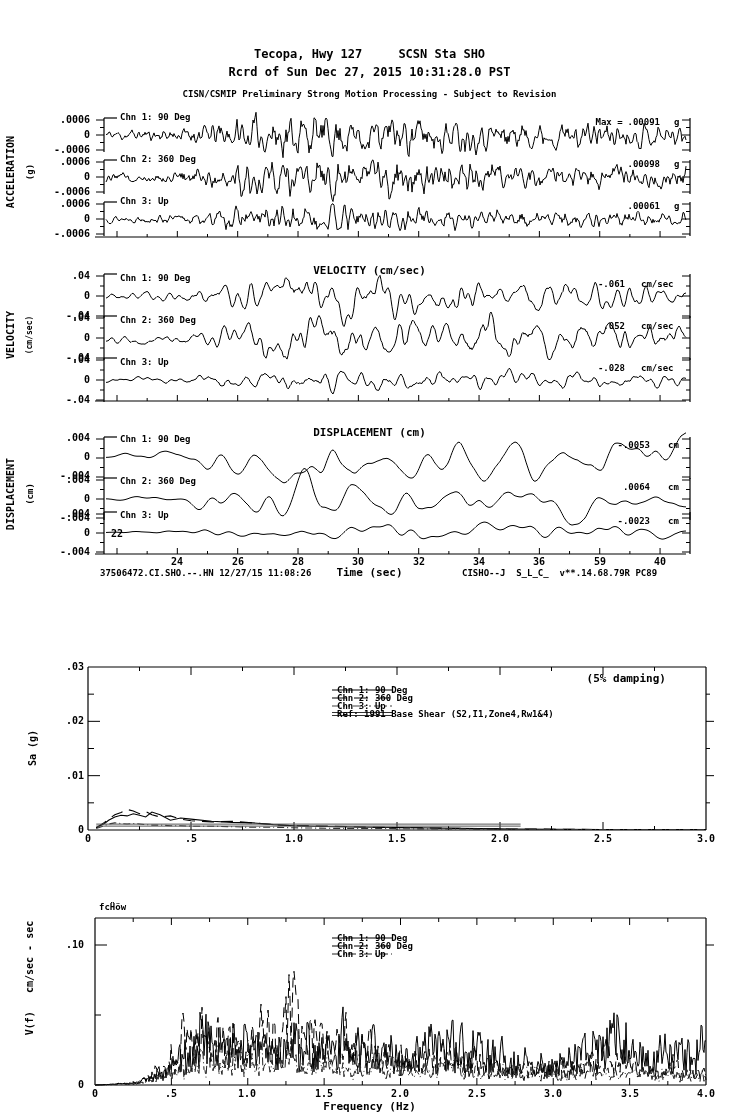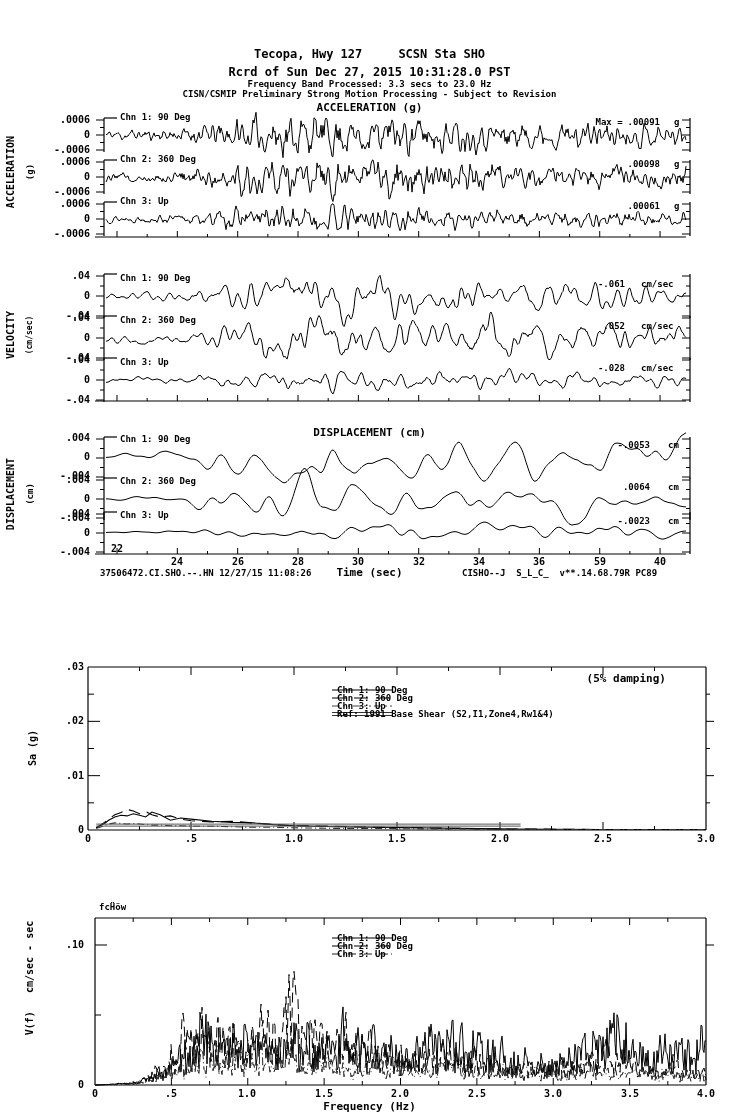--- a/index.html
+++ b/index.html
@@ -290,24 +290,22 @@
       <polyline points="95,1085.0 96,1084.9 97,1084.9 98,1084.8 99,1084.8 100,1084.7 101,1084.7 102,1084.8 103,1084.7 104,1084.8 105,1084.5 106,1084.8 107,1084.6 108,1084.5 109,1084.7 110,1084.1 111,1084.3 112,1084.3 113,1084.2 114,1084.5 115,1084.1 116,1083.9 117,1084.0 118,1083.4 119,1083.7 120,1083.6 121,1083.3 122,1083.9 123,1083.6 124,1083.5 125,1083.2 126,1083.6 127,1084.0 128,1083.7 129,1084.3 130,1083.6 131,1083.9 132,1083.4 133,1083.1 134,1082.2 135,1082.6 136,1083.9 137,1084.0 138,1083.1 139,1082.4 140,1082.4 141,1081.6 142,1079.4 143,1078.0 144,1079.0 145,1078.2 146,1080.9 147,1078.2 148,1079.2 149,1081.6 150,1077.4 151,1077.0 152,1076.9 153,1079.6 154,1077.2 155,1074.2 156,1079.0 157,1070.2 158,1068.6 159,1066.6 160,1073.6 161,1072.7 162,1072.4 163,1080.7 164,1071.0 165,1069.5 166,1078.0 167,1068.7 168,1067.6 169,1065.2 170,1075.3 171,1076.5 172,1058.3 173,1065.3 174,1065.6 175,1060.8 176,1065.1 177,1063.9 178,1060.0 179,1047.6 180,1044.5 181,1071.7 182,1054.2 183,1058.4 184,1058.9 185,1039.6 186,1074.6 187,1064.9 188,1052.7 189,1066.7 190,1046.0 191,1070.6 192,1067.1 193,1058.1 194,1036.3 195,1053.2 196,1063.7 197,1045.7 198,1053.3 199,1068.8 200,1012.2 201,1020.1 202,1020.1 203,1029.3 204,1055.6 205,1037.8 206,1014.2 207,1063.9 208,1021.7 209,1026.8 210,1050.2 211,1025.9 212,1042.2 213,1044.3 214,1066.1 215,1067.2 216,1065.4 217,1055.2 218,1065.6 219,1028.5 220,1027.4 221,1049.8 222,1042.5 223,1042.8 224,1038.9 225,1054.0 226,1040.1 227,1038.0 228,1039.8 229,1067.7 230,1038.8 231,1048.5 232,1057.5 233,1027.9 234,1024.1 235,1046.4 236,1054.7 237,1049.2 238,1068.2 239,1050.8 240,1052.9 241,1040.2 242,1049.9 243,1064.7 244,1024.8 245,1024.0 246,1030.4 247,1032.7 248,1046.1 249,1045.2 250,1068.0 251,1045.8 252,1046.8 253,1036.6 254,1042.7 255,1040.8 256,1065.6 257,1058.4 258,1032.0 259,1056.5 260,1042.3 261,1049.9 262,1043.4 263,1036.7 264,1035.3 265,1035.5 266,1041.1 267,1044.8 268,1062.1 269,1045.6 270,1045.4 271,1054.8 272,1041.2 273,1048.1 274,1053.5 275,1047.5 276,1064.4 277,1057.9 278,1069.9 279,1037.1 280,1043.8 281,1067.4 282,1068.0 283,1064.1 284,1039.2 285,1042.3 286,1058.9 287,1051.3 288,1041.9 289,1054.3 290,1053.2 291,1057.9 292,1039.2 293,1057.5 294,1022.7 295,1044.1 296,1023.4 297,1030.3 298,1031.6 299,1072.3 300,1066.3 301,1047.2 302,1049.2 303,1065.4 304,1051.4 305,1051.6 306,1054.3 307,1022.5 308,1022.8 309,1029.7 310,1062.8 311,1063.8 312,1069.3 313,1057.9 314,1071.9 315,1045.2 316,1066.9 317,1051.3 318,1069.3 319,1042.6 320,1058.5 321,1047.5 322,1037.4 323,1059.4 324,1054.9 325,1063.1 326,1046.8 327,1035.4 328,1040.5 329,1035.4 330,1048.7 331,1054.4 332,1040.8 333,1041.6 334,1046.4 335,1054.2 336,1056.2 337,1070.0 338,1067.6 339,1035.6 340,1064.1 341,1035.1 342,1017.6 343,1006.9 344,1045.2 345,1050.3 346,1038.4 347,1051.0 348,1041.0 349,1063.4 350,1048.9 351,1055.1 352,1060.5 353,1053.2 354,1059.6 355,1064.4 356,1044.6 357,1039.3 358,1027.5 359,1040.9 360,1072.1 361,1048.1 362,1035.7 363,1043.9 364,1042.2 365,1044.6 366,1061.9 367,1053.1 368,1051.4 369,1063.0 370,1061.6 371,1048.5 372,1030.2 373,1024.7 374,1024.8 375,1035.8 376,1061.7 377,1049.6 378,1060.8 379,1067.9 380,1059.9 381,1060.5 382,1047.9 383,1046.6 384,1042.7 385,1057.5 386,1044.0 387,1065.6 388,1064.2 389,1055.7 390,1056.9 391,1035.3 392,1045.2 393,1065.0 394,1071.0 395,1064.6 396,1044.6 397,1056.3 398,1066.2 399,1052.6 400,1074.0 401,1076.0 402,1054.6 403,1059.7 404,1067.4 405,1065.5 406,1048.7 407,1048.7 408,1062.7 409,1062.1 410,1061.1 411,1071.7 412,1059.8 413,1053.3 414,1067.3 415,1070.9 416,1043.7 417,1036.2 418,1047.3 419,1071.4 420,1047.1 421,1057.8 422,1058.0 423,1041.4 424,1045.7 425,1032.2 426,1050.8 427,1059.8 428,1058.0 429,1026.6 430,1036.6 431,1024.0 432,1033.8 433,1054.8 434,1051.7 435,1034.1 436,1039.7 437,1068.2 438,1036.5 439,1031.3 440,1036.7 441,1050.9 442,1046.7 443,1039.1 444,1048.4 445,1055.3 446,1071.3 447,1029.7 448,1036.7 449,1039.9 450,1047.6 451,1034.9 452,1020.5 453,1020.1 454,1054.0 455,1073.1 456,1042.3 457,1062.4 458,1065.6 459,1055.0 460,1034.9 461,1026.0 462,1022.6 463,1041.2 464,1068.6 465,1052.4 466,1051.9 467,1053.5 468,1069.8 469,1052.5 470,1062.6 471,1073.1 472,1059.8 473,1030.6 474,1047.6 475,1052.0 476,1060.4 477,1042.9 478,1032.1 479,1035.5 480,1032.3 481,1043.4 482,1040.8 483,1064.4 484,1062.1 485,1065.4 486,1072.3 487,1053.0 488,1039.4 489,1073.9 490,1055.0 491,1070.5 492,1052.3 493,1039.8 494,1067.6 495,1046.6 496,1060.9 497,1060.8 498,1064.4 499,1071.3 500,1053.9 501,1041.9 502,1036.1 503,1050.1 504,1062.7 505,1055.7 506,1069.9 507,1072.9 508,1067.6 509,1074.1 510,1064.4 511,1057.8 512,1077.0 513,1071.4 514,1051.7 515,1072.9 516,1066.0 517,1075.3 518,1055.0 519,1066.0 520,1064.1 521,1073.1 522,1069.5 523,1068.7 524,1060.4 525,1047.5 526,1055.2 527,1056.8 528,1066.1 529,1061.6 530,1062.6 531,1064.9 532,1061.9 533,1072.7 534,1069.9 535,1076.4 536,1074.2 537,1067.1 538,1061.5 539,1064.5 540,1070.6 541,1053.2 542,1059.6 543,1064.4 544,1071.1 545,1063.1 546,1067.4 547,1078.4 548,1065.5 549,1075.4 550,1064.5 551,1075.7 552,1059.2 553,1065.7 554,1072.3 555,1071.8 556,1077.2 557,1062.8 558,1067.0 559,1074.9 560,1053.4 561,1059.8 562,1057.2 563,1066.5 564,1057.5 565,1064.7 566,1068.1 567,1061.4 568,1065.7 569,1047.6 570,1055.7 571,1067.3 572,1062.0 573,1063.9 574,1061.7 575,1044.2 576,1052.3 577,1073.8 578,1046.4 579,1047.2 580,1047.8 581,1060.3 582,1043.9 583,1038.6 584,1037.3 585,1033.0 586,1060.2 587,1052.8 588,1053.8 589,1065.7 590,1055.0 591,1058.7 592,1057.8 593,1031.1 594,1035.7 595,1039.3 596,1050.0 597,1039.7 598,1063.5 599,1035.1 600,1035.8 601,1041.5 602,1060.4 603,1036.7 604,1054.9 605,1069.1 606,1059.4 607,1027.8 608,1058.1 609,1041.8 610,1020.1 611,1033.5 612,1023.4 613,1027.9 614,1012.8 615,1043.1 616,1055.0 617,1014.7 618,1017.5 619,1031.0 620,1044.8 621,1056.4 622,1049.6 623,1064.2 624,1039.9 625,1063.7 626,1022.6 627,1061.2 628,1063.0 629,1051.3 630,1058.9 631,1058.2 632,1045.5 633,1039.3 634,1057.6 635,1051.0 636,1052.2 637,1061.6 638,1066.2 639,1063.7 640,1042.2 641,1048.4 642,1071.9 643,1046.5 644,1060.7 645,1066.3 646,1053.0 647,1066.2 648,1050.3 649,1073.8 650,1066.2 651,1068.6 652,1071.4 653,1067.2 654,1051.7 655,1070.2 656,1071.8 657,1050.6 658,1062.5 659,1048.6 660,1035.2 661,1046.7 662,1063.6 663,1056.5 664,1049.5 665,1033.8 666,1052.5 667,1053.4 668,1060.6 669,1068.1 670,1044.5 671,1047.1 672,1070.7 673,1074.2 674,1063.6 675,1042.9 676,1040.5 677,1051.3 678,1059.8 679,1042.4 680,1044.6 681,1044.0 682,1038.1 683,1060.0 684,1070.2 685,1049.5 686,1075.0 687,1052.7 688,1039.6 689,1043.0 690,1070.8 691,1056.9 692,1064.8 693,1058.5 694,1058.3 695,1058.6 696,1074.3 697,1039.7 698,1060.5 699,1052.7 700,1049.2 701,1025.2 702,1026.1 703,1049.7 704,1052.5 705,1040.5 706,1041.4" fill="none" stroke="#000" stroke-width="1"></polyline>
       <polyline points="95,1085.0 96,1085.0 97,1084.9 98,1084.9 99,1084.9 100,1084.7 101,1084.9 102,1084.7 103,1084.6 104,1084.8 105,1084.7 106,1084.5 107,1084.4 108,1084.5 109,1084.3 110,1084.6 111,1084.3 112,1084.4 113,1084.1 114,1084.4 115,1084.4 116,1084.6 117,1083.5 118,1083.6 119,1083.0 120,1083.1 121,1083.7 122,1084.6 123,1084.1 124,1083.1 125,1083.5 126,1084.5 127,1082.9 128,1083.9 129,1084.0 130,1082.2 131,1081.4 132,1081.4 133,1082.8 134,1083.5 135,1084.0 136,1082.1 137,1082.1 138,1082.4 139,1081.6 140,1080.6 141,1083.1 142,1080.3 143,1078.7 144,1077.3 145,1078.9 146,1081.8 147,1077.4 148,1074.8 149,1079.4 150,1076.4 151,1081.4 152,1071.9 153,1081.7 154,1076.3 155,1065.8 156,1067.1 157,1070.0 158,1079.3 159,1069.8 160,1077.2 161,1073.8 162,1072.2 163,1066.8 164,1066.1 165,1067.2 166,1073.9 167,1076.9 168,1075.6 169,1060.8 170,1068.3 171,1044.5 172,1058.3 173,1056.3 174,1066.1 175,1074.3 176,1059.6 177,1063.4 178,1062.3 179,1070.7 180,1064.8 181,1041.7 182,1017.3 183,1013.0 184,1021.6 185,1042.0 186,1049.5 187,1028.7 188,1036.4 189,1036.8 190,1042.1 191,1028.4 192,1041.7 193,1064.6 194,1054.8 195,1058.2 196,1029.5 197,1043.8 198,1032.4 199,1055.1 200,1050.0 201,1046.5 202,1007.2 203,1037.8 204,1032.7 205,1036.8 206,1035.8 207,1044.5 208,1036.5 209,1027.1 210,1067.4 211,1050.3 212,1056.8 213,1055.4 214,1047.2 215,1040.3 216,1058.6 217,1024.1 218,1017.5 219,1037.5 220,1053.0 221,1054.8 222,1053.6 223,1026.9 224,1036.9 225,1068.0 226,1056.0 227,1055.3 228,1037.7 229,1027.9 230,1026.7 231,1055.0 232,1053.9 233,1023.1 234,1056.6 235,1058.9 236,1037.5 237,1042.5 238,1053.3 239,1046.0 240,1052.3 241,1067.4 242,1072.0 243,1063.1 244,1058.7 245,1064.3 246,1051.8 247,1063.1 248,1055.6 249,1048.9 250,1057.1 251,1042.0 252,1025.9 253,1029.9 254,1050.2 255,1044.7 256,1035.3 257,1036.5 258,1041.9 259,1038.8 260,1017.6 261,1004.1 262,1026.3 263,1020.2 264,1046.9 265,1034.5 266,1060.6 267,1031.1 268,1010.0 269,1023.6 270,1059.4 271,1065.2 272,1064.4 273,1022.3 274,1021.5 275,1025.6 276,1070.0 277,1047.6 278,1062.9 279,1057.3 280,1059.7 281,1039.8 282,1034.4 283,1026.6 284,1007.3 285,1012.8 286,996.6 287,1048.9 288,1010.3 289,974.5 290,998.4 291,1044.2 292,1016.4 293,980.3 294,971.3 295,982.3 296,994.8 297,995.1 298,999.7 299,1034.5 300,1053.5 301,1047.7 302,1026.0 303,1033.9 304,1032.3 305,1037.4 306,1040.3 307,1047.3 308,1056.5 309,1060.0 310,1021.4 311,1019.3 312,1030.5 313,1068.2 314,1027.9 315,1019.7 316,1029.7 317,1040.1 318,1058.7 319,1048.7 320,1025.9 321,1022.9 322,1023.9 323,1035.2 324,1058.6 325,1056.9 326,1040.2 327,1031.2 328,1053.4 329,1060.5 330,1062.1 331,1061.3 332,1065.4 333,1060.8 334,1059.3 335,1050.7 336,1042.4 337,1029.2 338,1036.5 339,1034.1 340,1054.7 341,1057.9 342,1053.5 343,1059.8 344,1050.9 345,1022.3 346,1012.3 347,1045.5 348,1049.2 349,1047.3 350,1061.7 351,1052.0 352,1044.6 353,1066.0 354,1043.1 355,1056.0 356,1031.7 357,1059.4 358,1074.0 359,1063.2 360,1064.3 361,1055.0 362,1034.0 363,1040.3 364,1048.1 365,1043.3 366,1053.8 367,1074.3 368,1042.5 369,1030.1 370,1027.6 371,1033.2 372,1051.3 373,1068.3 374,1055.6 375,1045.8 376,1071.3 377,1068.8 378,1045.9 379,1054.3 380,1072.8 381,1067.1 382,1071.2 383,1066.1 384,1052.3 385,1050.9 386,1064.7 387,1068.6 388,1048.0 389,1044.4 390,1052.1 391,1055.8 392,1067.8 393,1070.9 394,1073.9 395,1064.9 396,1059.5 397,1065.4 398,1065.8 399,1058.4 400,1049.1 401,1044.8 402,1058.9 403,1068.8 404,1072.3 405,1056.1 406,1062.2 407,1056.6 408,1073.2 409,1057.8 410,1071.9 411,1070.9 412,1067.9 413,1068.0 414,1059.5 415,1051.0 416,1054.4 417,1067.6 418,1062.3 419,1071.7 420,1066.4 421,1066.7 422,1071.2 423,1068.2 424,1053.8 425,1051.4 426,1069.5 427,1065.2 428,1058.9 429,1048.9 430,1059.1 431,1059.2 432,1058.1 433,1074.6 434,1055.4 435,1057.9 436,1074.6 437,1075.9 438,1065.1 439,1062.9 440,1067.3 441,1052.4 442,1043.6 443,1045.6 444,1050.4 445,1069.8 446,1059.5 447,1052.2 448,1072.4 449,1055.0 450,1045.5 451,1059.4 452,1066.1 453,1063.8 454,1066.0 455,1048.4 456,1047.3 457,1053.9 458,1068.4 459,1059.3 460,1056.0 461,1068.5 462,1056.6 463,1057.6 464,1065.6 465,1077.8 466,1066.6 467,1071.8 468,1064.4 469,1076.6 470,1073.2 471,1050.8 472,1068.2 473,1063.2 474,1044.5 475,1049.3 476,1053.4 477,1058.0 478,1076.3 479,1067.5 480,1054.1 481,1068.8 482,1067.1 483,1063.7 484,1074.8 485,1075.6 486,1065.7 487,1073.7 488,1073.4 489,1079.0 490,1075.7 491,1059.0 492,1064.5 493,1071.5 494,1063.4 495,1063.2 496,1062.2 497,1060.9 498,1074.7 499,1071.8 500,1063.5 501,1074.7 502,1076.8 503,1074.2 504,1071.1 505,1069.6 506,1067.6 507,1076.0 508,1070.8 509,1075.1 510,1074.0 511,1074.9 512,1064.3 513,1074.2 514,1072.7 515,1076.8 516,1071.4 517,1066.6 518,1062.7 519,1069.9 520,1072.1 521,1073.8 522,1070.9 523,1077.7 524,1080.6 525,1073.9 526,1075.0 527,1075.1 528,1078.2 529,1070.4 530,1069.3 531,1072.1 532,1074.9 533,1074.3 534,1071.3 535,1076.2 536,1075.8 537,1071.6 538,1073.8 539,1070.7 540,1067.4 541,1063.8 542,1075.2 543,1067.7 544,1078.9 545,1072.0 546,1072.7 547,1069.6 548,1070.7 549,1061.2 550,1075.0 551,1071.0 552,1073.3 553,1065.6 554,1068.8 555,1060.9 556,1069.8 557,1060.8 558,1074.2 559,1071.6 560,1059.8 561,1061.6 562,1078.5 563,1077.4 564,1070.3 565,1075.3 566,1077.8 567,1078.4 568,1077.3 569,1080.0 570,1067.5 571,1072.9 572,1061.0 573,1075.5 574,1062.9 575,1070.6 576,1071.2 577,1063.8 578,1065.5 579,1067.8 580,1068.3 581,1063.5 582,1074.3 583,1064.3 584,1064.8 585,1078.4 586,1073.6 587,1071.0 588,1071.1 589,1073.5 590,1074.3 591,1054.6 592,1051.8 593,1054.1 594,1069.5 595,1072.4 596,1059.1 597,1077.1 598,1061.0 599,1068.7 600,1067.3 601,1063.5 602,1058.8 603,1056.1 604,1047.7 605,1045.1 606,1039.3 607,1042.8 608,1043.5 609,1046.8 610,1062.0 611,1061.8 612,1067.1 613,1063.5 614,1076.9 615,1072.9 616,1059.7 617,1053.3 618,1066.8 619,1062.5 620,1072.3 621,1056.2 622,1060.6 623,1065.9 624,1063.2 625,1056.7 626,1068.6 627,1065.7 628,1060.0 629,1050.2 630,1062.3 631,1068.6 632,1072.9 633,1063.7 634,1063.2 635,1060.3 636,1065.5 637,1076.8 638,1076.4 639,1076.0 640,1069.6 641,1072.0 642,1071.6 643,1067.3 644,1072.1 645,1073.6 646,1070.0 647,1071.5 648,1076.6 649,1073.9 650,1067.8 651,1073.9 652,1072.5 653,1065.3 654,1074.3 655,1079.6 656,1070.6 657,1071.6 658,1070.9 659,1071.8 660,1072.0 661,1071.3 662,1073.6 663,1074.9 664,1071.3 665,1077.6 666,1068.9 667,1071.4 668,1072.9 669,1066.5 670,1062.7 671,1074.5 672,1064.5 673,1054.3 674,1068.5 675,1067.2 676,1066.2 677,1060.2 678,1061.3 679,1074.5 680,1077.7 681,1076.1 682,1069.2 683,1073.0 684,1077.6 685,1076.3 686,1074.6 687,1077.5 688,1078.7 689,1075.9 690,1074.7 691,1069.4 692,1070.2 693,1073.0 694,1078.3 695,1078.3 696,1078.2 697,1074.1 698,1070.0 699,1071.8 700,1078.8 701,1075.8 702,1072.4 703,1069.7 704,1068.0 705,1072.3 706,1080.0" fill="none" stroke="#000" stroke-width="1" stroke-dasharray="10,5"></polyline>
       <polyline points="95,1085.0 96,1085.0 97,1084.9 98,1084.9 99,1084.9 100,1084.8 101,1084.8 102,1084.8 103,1084.8 104,1084.8 105,1084.8 106,1084.7 107,1084.7 108,1084.9 109,1084.5 110,1084.6 111,1084.7 112,1084.7 113,1084.3 114,1084.5 115,1084.6 116,1084.6 117,1084.7 118,1084.4 119,1084.7 120,1084.4 121,1084.3 122,1084.2 123,1084.0 124,1084.3 125,1084.3 126,1084.2 127,1083.8 128,1084.0 129,1084.2 130,1083.4 131,1083.2 132,1083.2 133,1082.6 134,1082.3 135,1082.5 136,1082.5 137,1084.1 138,1083.5 139,1083.7 140,1082.9 141,1082.9 142,1081.8 143,1083.5 144,1081.4 145,1082.4 146,1082.2 147,1081.0 148,1081.4 149,1080.5 150,1080.4 151,1080.0 152,1082.1 153,1081.1 154,1077.5 155,1077.7 156,1082.0 157,1076.5 158,1072.8 159,1072.4 160,1073.1 161,1079.0 162,1074.9 163,1076.0 164,1079.9 165,1076.1 166,1076.7 167,1075.3 168,1068.5 169,1065.5 170,1063.9 171,1070.2 172,1078.7 173,1071.0 174,1075.5 175,1069.3 176,1069.8 177,1075.7 178,1073.2 179,1066.7 180,1073.6 181,1067.0 182,1063.9 183,1063.9 184,1079.8 185,1069.9 186,1068.8 187,1072.9 188,1068.9 189,1072.9 190,1072.4 191,1065.6 192,1072.0 193,1056.0 194,1052.2 195,1072.6 196,1063.6 197,1065.1 198,1071.2 199,1073.4 200,1057.9 201,1051.2 202,1049.5 203,1054.2 204,1069.5 205,1070.5 206,1077.3 207,1061.3 208,1047.2 209,1041.4 210,1049.6 211,1058.4 212,1062.3 213,1070.8 214,1067.0 215,1068.5 216,1040.7 217,1043.5 218,1048.0 219,1074.7 220,1063.0 221,1070.0 222,1074.5 223,1059.6 224,1067.8 225,1062.4 226,1053.4 227,1059.9 228,1071.3 229,1061.4 230,1055.3 231,1066.4 232,1075.4 233,1057.5 234,1059.2 235,1070.0 236,1056.4 237,1041.6 238,1042.5 239,1040.6 240,1051.2 241,1048.3 242,1058.6 243,1057.9 244,1076.8 245,1063.6 246,1069.8 247,1061.5 248,1040.1 249,1055.3 250,1058.4 251,1066.3 252,1053.4 253,1065.3 254,1064.4 255,1072.1 256,1072.3 257,1064.2 258,1065.7 259,1075.8 260,1041.2 261,1044.6 262,1041.9 263,1071.7 264,1066.7 265,1064.5 266,1063.7 267,1062.7 268,1062.1 269,1065.5 270,1072.2 271,1068.6 272,1060.2 273,1066.5 274,1072.0 275,1068.9 276,1059.7 277,1044.0 278,1055.6 279,1063.6 280,1057.7 281,1063.7 282,1060.0 283,1065.7 284,1068.2 285,1068.8 286,1050.0 287,1053.3 288,1058.6 289,1064.4 290,1051.9 291,1046.3 292,1051.8 293,1057.7 294,1058.1 295,1061.0 296,1053.3 297,1072.7 298,1066.2 299,1065.8 300,1069.3 301,1071.8 302,1063.3 303,1071.4 304,1065.9 305,1073.6 306,1071.8 307,1073.9 308,1063.3 309,1062.8 310,1064.0 311,1069.3 312,1074.7 313,1069.2 314,1066.4 315,1061.2 316,1073.2 317,1068.3 318,1055.3 319,1061.3 320,1061.5 321,1063.0 322,1071.9 323,1053.4 324,1070.1 325,1064.5 326,1067.5 327,1055.7 328,1050.6 329,1066.2 330,1070.4 331,1059.4 332,1063.7 333,1073.4 334,1071.1 335,1074.1 336,1068.8 337,1073.7 338,1067.2 339,1065.7 340,1075.3 341,1070.0 342,1068.9 343,1062.6 344,1076.8 345,1068.6 346,1067.8 347,1069.7 348,1071.4 349,1067.1 350,1067.7 351,1076.9 352,1075.2 353,1079.9 354,1073.5 355,1070.9 356,1073.4 357,1060.6 358,1056.4 359,1053.7 360,1060.5 361,1071.4 362,1076.2 363,1076.1 364,1071.2 365,1068.4 366,1061.4 367,1074.4 368,1070.3 369,1075.6 370,1068.1 371,1072.1 372,1060.4 373,1057.3 374,1060.4 375,1070.3 376,1067.0 377,1069.5 378,1066.1 379,1069.2 380,1064.2 381,1059.1 382,1060.1 383,1073.8 384,1071.8 385,1076.0 386,1080.2 387,1075.0 388,1069.2 389,1073.8 390,1077.5 391,1058.6 392,1056.5 393,1057.0 394,1058.6 395,1062.7 396,1062.3 397,1073.1 398,1065.6 399,1075.8 400,1075.1 401,1060.7 402,1075.5 403,1073.9 404,1068.5 405,1070.9 406,1066.1 407,1066.3 408,1073.0 409,1076.1 410,1071.4 411,1072.6 412,1073.7 413,1076.6 414,1077.5 415,1075.2 416,1070.2 417,1071.5 418,1072.8 419,1074.7 420,1077.2 421,1074.7 422,1069.7 423,1074.4 424,1063.4 425,1074.6 426,1062.9 427,1070.2 428,1072.7 429,1070.0 430,1076.9 431,1077.6 432,1075.7 433,1071.9 434,1067.2 435,1067.0 436,1067.7 437,1078.2 438,1071.5 439,1063.1 440,1058.7 441,1063.6 442,1061.6 443,1066.8 444,1063.0 445,1062.0 446,1065.1 447,1063.8 448,1060.1 449,1060.0 450,1065.2 451,1063.3 452,1070.4 453,1071.3 454,1059.2 455,1058.1 456,1061.5 457,1059.7 458,1059.2 459,1061.1 460,1067.1 461,1074.7 462,1077.6 463,1067.6 464,1079.3 465,1077.5 466,1065.8 467,1064.5 468,1071.0 469,1072.7 470,1062.1 471,1062.8 472,1064.0 473,1076.4 474,1078.9 475,1066.6 476,1065.8 477,1063.2 478,1066.2 479,1070.2 480,1076.2 481,1079.6 482,1076.3 483,1075.9 484,1073.3 485,1073.1 486,1068.1 487,1058.5 488,1058.5 489,1057.7 490,1062.7 491,1077.5 492,1070.7 493,1062.5 494,1078.2 495,1075.0 496,1075.4 497,1076.2 498,1069.4 499,1073.2 500,1077.9 501,1070.9 502,1074.5 503,1064.3 504,1070.8 505,1079.6 506,1066.7 507,1067.6 508,1078.1 509,1069.8 510,1067.0 511,1067.7 512,1078.7 513,1075.9 514,1068.6 515,1069.2 516,1077.8 517,1069.3 518,1063.5 519,1064.0 520,1077.4 521,1077.9 522,1077.0 523,1066.4 524,1063.1 525,1066.7 526,1067.3 527,1067.2 528,1076.5 529,1077.8 530,1075.2 531,1066.8 532,1077.6 533,1073.9 534,1066.7 535,1069.2 536,1067.3 537,1068.2 538,1068.3 539,1072.3 540,1079.7 541,1081.2 542,1072.2 543,1069.5 544,1070.2 545,1073.9 546,1076.8 547,1069.2 548,1075.8 549,1076.8 550,1065.3 551,1075.6 552,1076.8 553,1062.6 554,1075.7 555,1075.9 556,1067.1 557,1078.4 558,1080.5 559,1067.8 560,1079.4 561,1080.8 562,1075.1 563,1067.0 564,1064.7 565,1077.1 566,1073.6 567,1080.8 568,1069.2 569,1073.8 570,1071.2 571,1074.6 572,1071.5 573,1072.9 574,1077.7 575,1074.6 576,1081.1 577,1063.9 578,1064.7 579,1063.9 580,1077.8 581,1066.3 582,1072.4 583,1072.5 584,1073.0 585,1062.4 586,1065.6 587,1061.8 588,1065.5 589,1065.9 590,1066.5 591,1064.1 592,1066.9 593,1077.7 594,1072.8 595,1067.4 596,1079.8 597,1072.1 598,1073.4 599,1072.6 600,1072.4 601,1073.0 602,1077.2 603,1074.6 604,1068.3 605,1074.9 606,1074.3 607,1069.5 608,1067.9 609,1074.7 610,1080.1 611,1076.8 612,1077.5 613,1076.7 614,1077.1 615,1068.6 616,1070.9 617,1076.7 618,1077.3 619,1079.5 620,1077.7 621,1074.6 622,1075.1 623,1072.3 624,1073.4 625,1072.2 626,1077.4 627,1074.2 628,1073.6 629,1072.2 630,1074.8 631,1071.7 632,1066.7 633,1072.2 634,1071.7 635,1070.4 636,1067.2 637,1073.0 638,1077.5 639,1072.4 640,1077.0 641,1070.6 642,1071.8 643,1071.5 644,1074.4 645,1071.2 646,1070.8 647,1074.3 648,1071.0 649,1071.9 650,1066.3 651,1074.2 652,1079.5 653,1074.3 654,1078.1 655,1080.4 656,1076.4 657,1079.4 658,1071.7 659,1081.7 660,1076.0 661,1077.4 662,1068.9 663,1080.5 664,1075.3 665,1073.2 666,1075.4 667,1072.0 668,1076.0 669,1070.9 670,1066.9 671,1073.6 672,1073.8 673,1075.7 674,1078.7 675,1073.5 676,1078.5 677,1072.2 678,1075.6 679,1076.3 680,1082.2 681,1076.3 682,1082.3 683,1073.4 684,1076.3 685,1075.6 686,1077.2 687,1069.8 688,1075.8 689,1073.5 690,1078.1 691,1081.3 692,1074.1 693,1070.1 694,1079.3 695,1074.2 696,1073.4 697,1073.6 698,1078.5 699,1078.2 700,1081.5 701,1073.2 702,1070.8 703,1074.6 704,1081.3 705,1073.6 706,1075.2" fill="none" stroke="#222" stroke-width="1" stroke-dasharray="8,3,1,3"></polyline>
       <line x1="332" y1="938" x2="392" y2="938" stroke="#000" stroke-width="1.2"></line>
       <line x1="332" y1="946" x2="392" y2="946" stroke="#000" stroke-width="1.2" stroke-dasharray="14,8"></line>
       <line x1="332" y1="954" x2="392" y2="954" stroke="#222" stroke-width="1.2" stroke-dasharray="8,3,2,3"></line>
     </svg>
 
 <div class="t s12 ctr" style="top:48px">Tecopa, Hwy 127     SCSN Sta SHO</div>
 <div class="t s12 ctr" style="top:66px">Rcrd of Sun Dec 27, 2015 10:31:28.0 PST</div>
-<div class="t s9 ctr" style="top:80px">Frequency Band Processed: 3.3 secs to 23.0 Hz</div>
 <div class="t s9 ctr" style="top:90px">CISN/CSMIP Preliminary Strong Motion Processing - Subject to Revision</div>
 
-<div class="t s11 ctr" style="top:102px">ACCELERATION (g)</div>
 <div class="t s10 rot" style="left:11px;top:172px">ACCELERATION</div>
 <div class="t s9 rot" style="left:30px;top:172px">(g)</div>
 
 <div class="t s10 ra" style="left:35px;top:115px;width:55px">.0006</div>
 <div class="t s10 ra" style="left:35px;top:130px;width:55px">0</div>
 <div class="t s10 ra" style="left:35px;top:145px;width:55px">-.0006</div>
 <div class="t s10 ra" style="left:35px;top:157px;width:55px">.0006</div>
 <div class="t s10 ra" style="left:35px;top:172px;width:55px">0</div>
 <div class="t s10 ra" style="left:35px;top:187px;width:55px">-.0006</div>
 <div class="t s10 ra" style="left:35px;top:199px;width:55px">.0006</div>
@@ -319,20 +317,21 @@
 <div class="t s9" style="left:120px;top:197px">Chn 3: Up</div>
 
 <div class="t s9 ra" style="left:588px;top:118px;width:40px">Max = </div>
 <div class="t s9 ra" style="left:590px;top:118px;width:70px">.00091</div>
 <div class="t s9" style="left:674px;top:118px">g</div>
 <div class="t s9 ra" style="left:590px;top:160px;width:70px">.00098</div>
 <div class="t s9" style="left:674px;top:160px">g</div>
 <div class="t s9 ra" style="left:590px;top:202px;width:70px">.00061</div>
 <div class="t s9" style="left:674px;top:202px">g</div>
 
+<div class="t s11 ctr" style="top:265px">VELOCITY (cm/sec)</div>
 <div class="t s10 rot" style="left:11px;top:335px">VELOCITY</div>
 <div class="t s8 rot" style="left:30px;top:335px">(cm/sec)</div>
 
 <div class="t s10 ra" style="left:35px;top:271px;width:55px">.04</div>
 <div class="t s10 ra" style="left:35px;top:291px;width:55px">0</div>
 <div class="t s10 ra" style="left:35px;top:311px;width:55px">-.04</div>
 <div class="t s10 ra" style="left:35px;top:313px;width:55px">.04</div>
 <div class="t s10 ra" style="left:35px;top:333px;width:55px">0</div>
 <div class="t s10 ra" style="left:35px;top:353px;width:55px">-.04</div>
 <div class="t s10 ra" style="left:35px;top:355px;width:55px">.04</div>
@@ -368,21 +367,21 @@
 <div class="t s9" style="left:120px;top:477px">Chn 2: 360 Deg</div>
 <div class="t s9" style="left:120px;top:511px">Chn 3: Up</div>
 
 <div class="t s9 ra" style="left:580px;top:441px;width:70px">-.0053</div>
 <div class="t s9" style="left:668px;top:441px">cm</div>
 <div class="t s9 ra" style="left:580px;top:483px;width:70px">.0064</div>
 <div class="t s9" style="left:668px;top:483px">cm</div>
 <div class="t s9 ra" style="left:580px;top:517px;width:70px">-.0023</div>
 <div class="t s9" style="left:668px;top:517px">cm</div>
 
-<div class="t s10" style="left:111px;top:544px">22</div>
+<div class="t s10" style="left:111px;top:529px">22</div>
 <div class="t s10" style="left:171px;top:557px">24</div>
 <div class="t s10" style="left:232px;top:557px">26</div>
 <div class="t s10" style="left:292px;top:557px">28</div>
 <div class="t s10" style="left:352px;top:557px">30</div>
 <div class="t s10" style="left:413px;top:557px">32</div>
 <div class="t s10" style="left:473px;top:557px">34</div>
 <div class="t s10" style="left:533px;top:557px">36</div>
 <div class="t s10" style="left:594px;top:557px">59</div>
 <div class="t s10" style="left:654px;top:557px">40</div>
 

